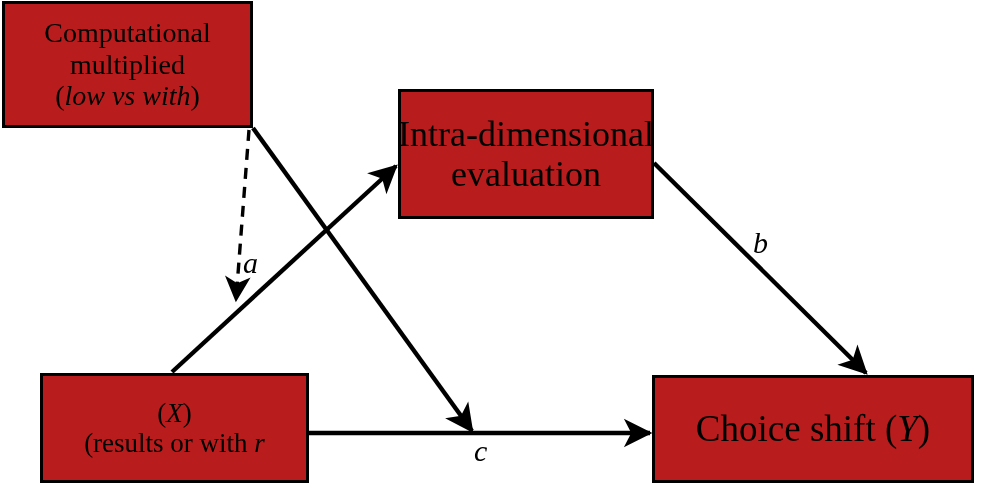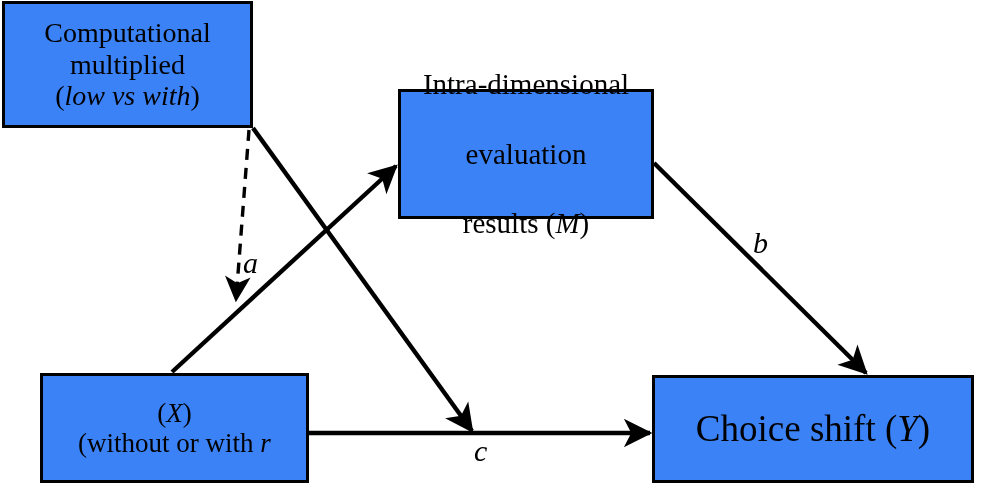--- a/index.html
+++ b/index.html
@@ -20,21 +20,21 @@
     position: absolute;
     left: 0;
     top: 0;
     width: 1000px;
     height: 488px;
   }
   .node {
     position: absolute;
     box-sizing: border-box;
     border: 3px solid #000000;
-    background: #3b82f6;
+    background: #b91c1c;
     display: flex;
     flex-direction: column;
     align-items: center;
     justify-content: center;
     text-align: center;
     color: #000000;
     line-height: 1.12;
     z-index: 3;
   }
   .node .line {
@@ -43,22 +43,21 @@
   }
   .ital { font-style: italic; }
 
   
   #node-moderator {
     left: 2px;  top: 1px;   width: 251px; height: 127px;
     font-size: 28px;
   }
   #node-mediator {
     left: 398px; top: 89px;  width: 256px; height: 130px;
-    font-size: 29px;
-    gap: 37px;
+    font-size: 36px;
   }
   #node-predictor {
     left: 40px;  top: 373px; width: 269px; height: 110px;
     font-size: 27px;
   }
   #node-outcome {
     left: 652px; top: 375px; width: 322px; height: 108px;
     font-size: 37px;
   }
 
@@ -104,26 +103,25 @@
 
   <div class="node" id="node-moderator">
     <span class="line">Computational</span>
     <span class="line">multiplied</span>
     <span class="line"><span>(</span><span class="ital">low vs with</span><span>)</span></span>
   </div>
 
   <div class="node" id="node-mediator">
     <span class="line">Intra-dimensional</span>
     <span class="line">evaluation</span>
-    <span class="line"><span>results (</span><span class="ital">M</span><span>)</span></span>
   </div>
 
   <div class="node" id="node-predictor">
     <span class="line"><span>(</span><span class="ital">X</span><span>)</span></span>
-    <span class="line"><span>(without or with </span><span class="ital">r</span></span>
+    <span class="line"><span>(results or with </span><span class="ital">r</span></span>
   </div>
 
   <div class="node" id="node-outcome">
     <span class="line"><span>Choice shift (</span><span class="ital">Y</span><span>)</span></span>
   </div>
 
   <span class="path-label" id="label-a">a</span>
   <span class="path-label" id="label-b">b</span>
   <span class="path-label" id="label-c">c</span>
 

